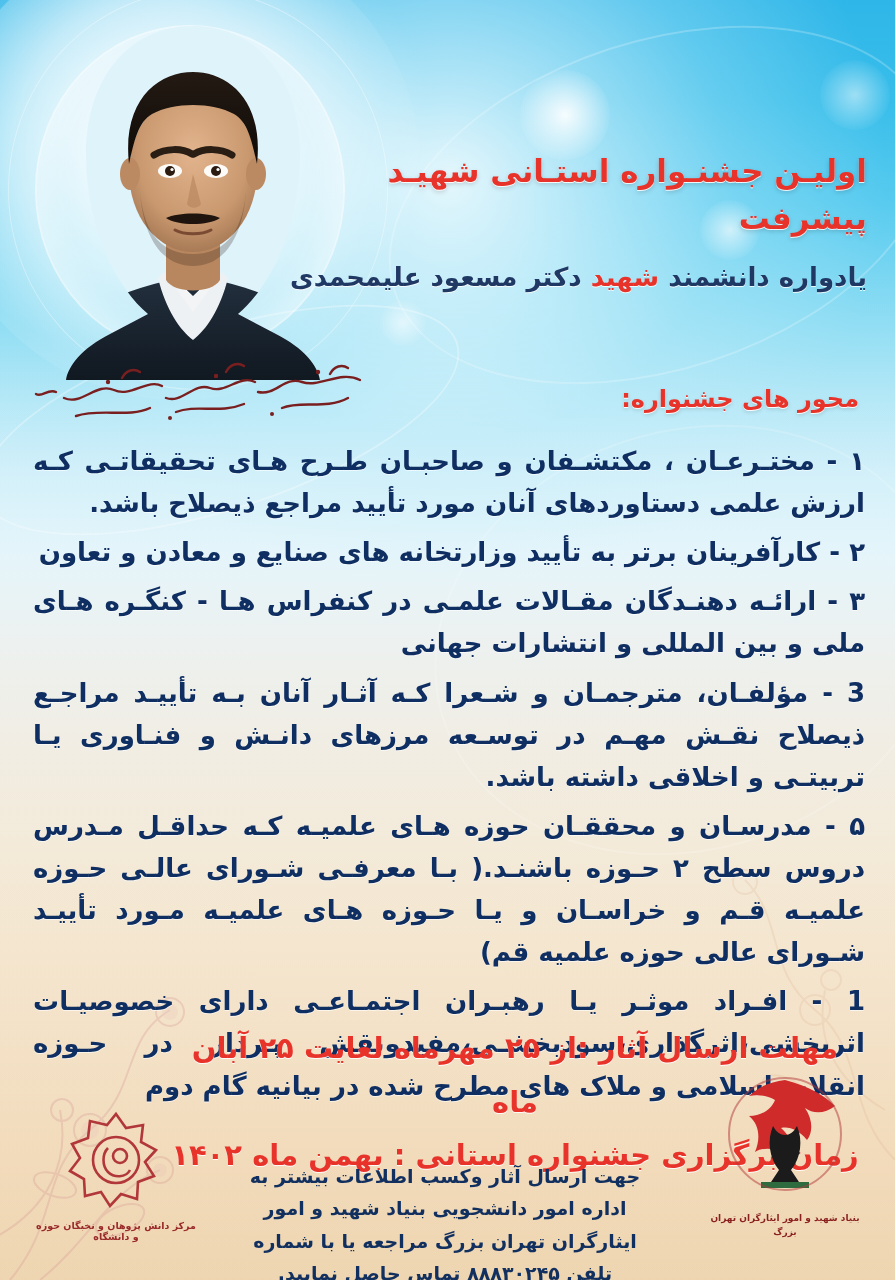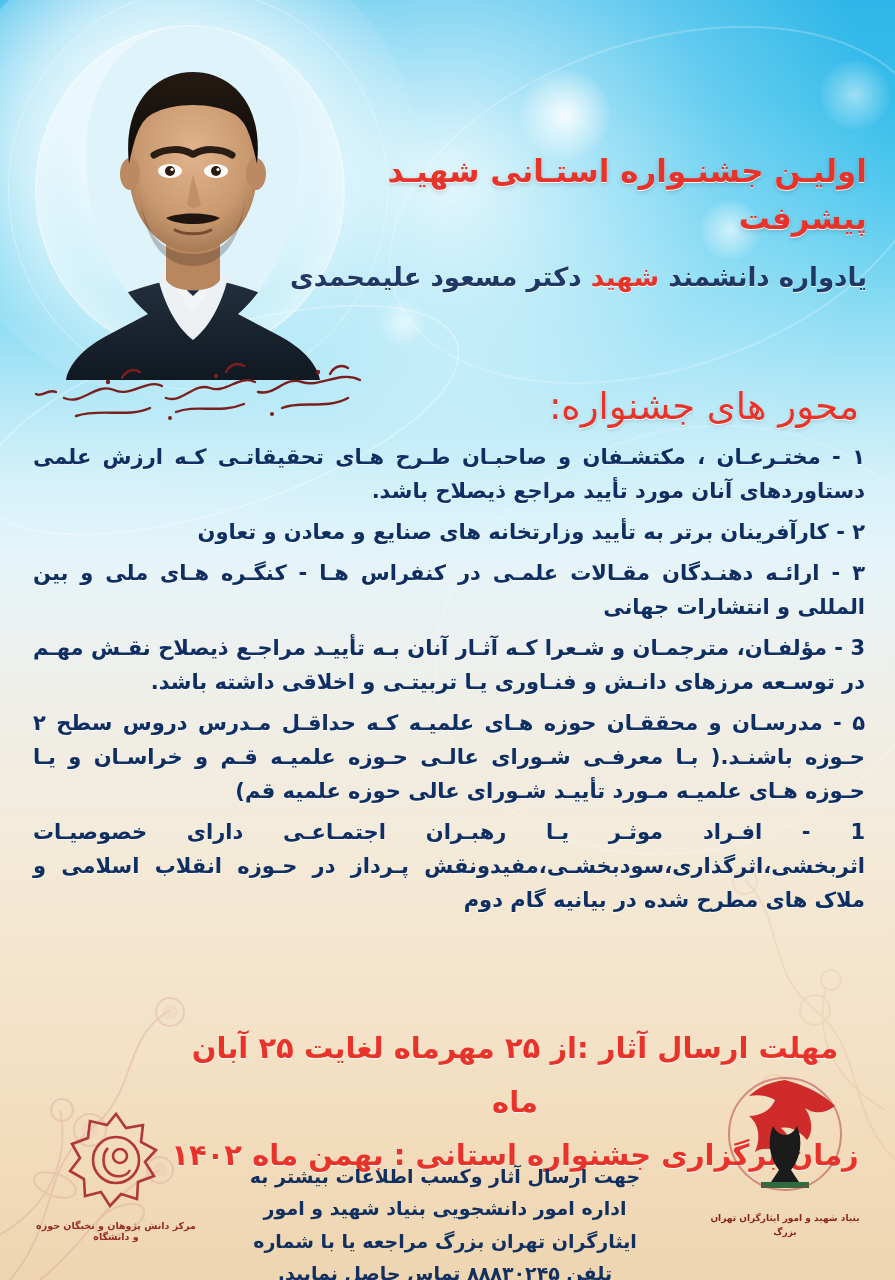--- a/index.html
+++ b/index.html
@@ -119,38 +119,38 @@
     line-height: 1.5;
     color: #1f3864;
     text-shadow: 0 1px 0 rgba(255,255,255,.8);
   }
   .headline .line2 .red { color: #e8332a; }
 
   
   .axes-title {
     position: absolute;
     right: 36px; top: 385px;
-    font-size: 37px;
-    font-weight: normal;
+    font-size: 24px;
+    font-weight: bold;
     color: #e8332a;
     text-shadow: 0 1px 0 rgba(255,255,255,.9), 0 2px 4px rgba(0,0,0,.15);
     text-align: center;
   }
 
   
   .axes-list {
     position: absolute;
     right: 30px; top: 440px;
     width: 832px;
     direction: rtl;
     text-align: justify;
     text-align-last: right;
   }
   .axis-item {
-    font-size: 21px;
+    font-size: 26px;
     line-height: 1.62;
     color: #0f2f63;
     font-weight: bold;
     margin-bottom: 7px;
     text-shadow: 0 1px 0 rgba(255,255,255,.6);
   }
 
   
   .deadlines {
     position: absolute;

